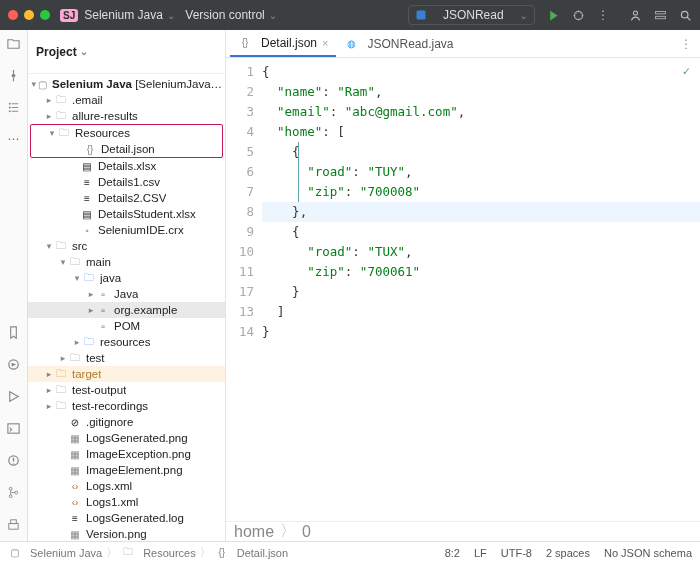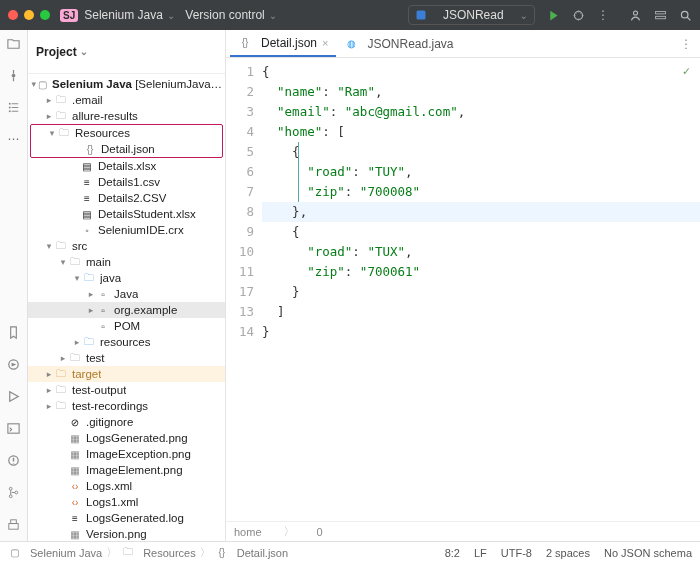--- a/index.html
+++ b/index.html
@@ -53,21 +53,21 @@
   .code-area { flex: 1; display: flex; font-family: "Menlo", "Consolas", monospace; font-size: 12.5px; position: relative; }
   .gutter { width: 36px; text-align: right; color: #aaa; padding: 4px 8px 0 0; background: #fff; user-select: none; }
   .gutter div { height: 20px; line-height: 20px; }
   .code { flex: 1; padding-top: 4px; position: relative; }
   .line { height: 20px; line-height: 20px; white-space: pre; }
   .line.hl { background: #ddeeff88; }
   .k { color: #067d17; }
   .indent-guide { border-left: 1px solid #5ba7a7; position: absolute; }
   .check { position: absolute; top: 6px; right: 10px; color: #5a9e5a; font-size: 12px; }
 
-  .crumb { height: 20px; border-top: 1px solid #eee; display: flex; align-items: center; padding: 0 8px; color: #888; font-size: 11px; gap: 22px; }
+  .crumb { height: 20px; border-top: 1px solid #eee; display: flex; align-items: center; padding: 0 8px; color: #888; font-size: 16px; gap: 6px; }
   .crumb .sep { color: #bbb; }
 
   .statusbar { height: 22px; border-top: 1px solid #e0e0e0; display: flex; align-items: center; font-size: 11px; color: #555; padding: 0 8px; }
   .crumb2 { display: flex; align-items: center; gap: 4px; color: #777; }
   .crumb2 .sep { color: #bbb; }
   .sb-spacer { flex: 1; }
   .sb-item { margin-left: 14px; color: #555; }
 
   svg.ic-sm { width: 13px; height: 13px; }
 </style>

